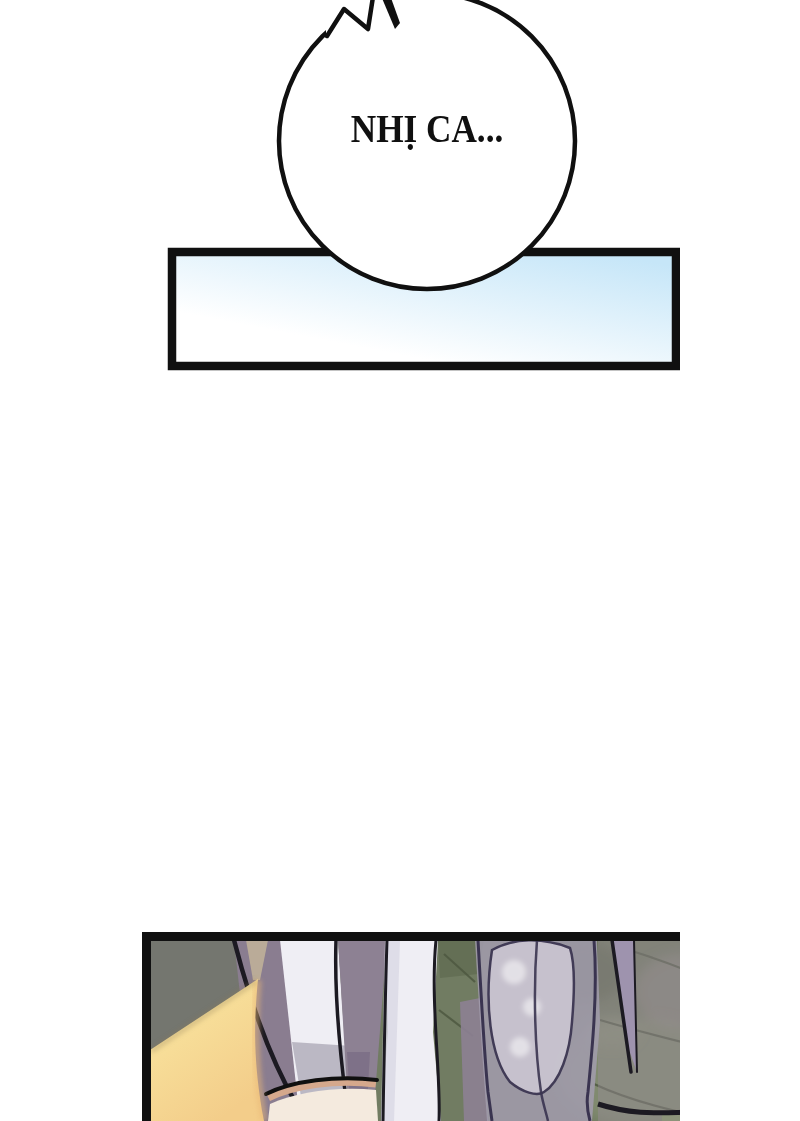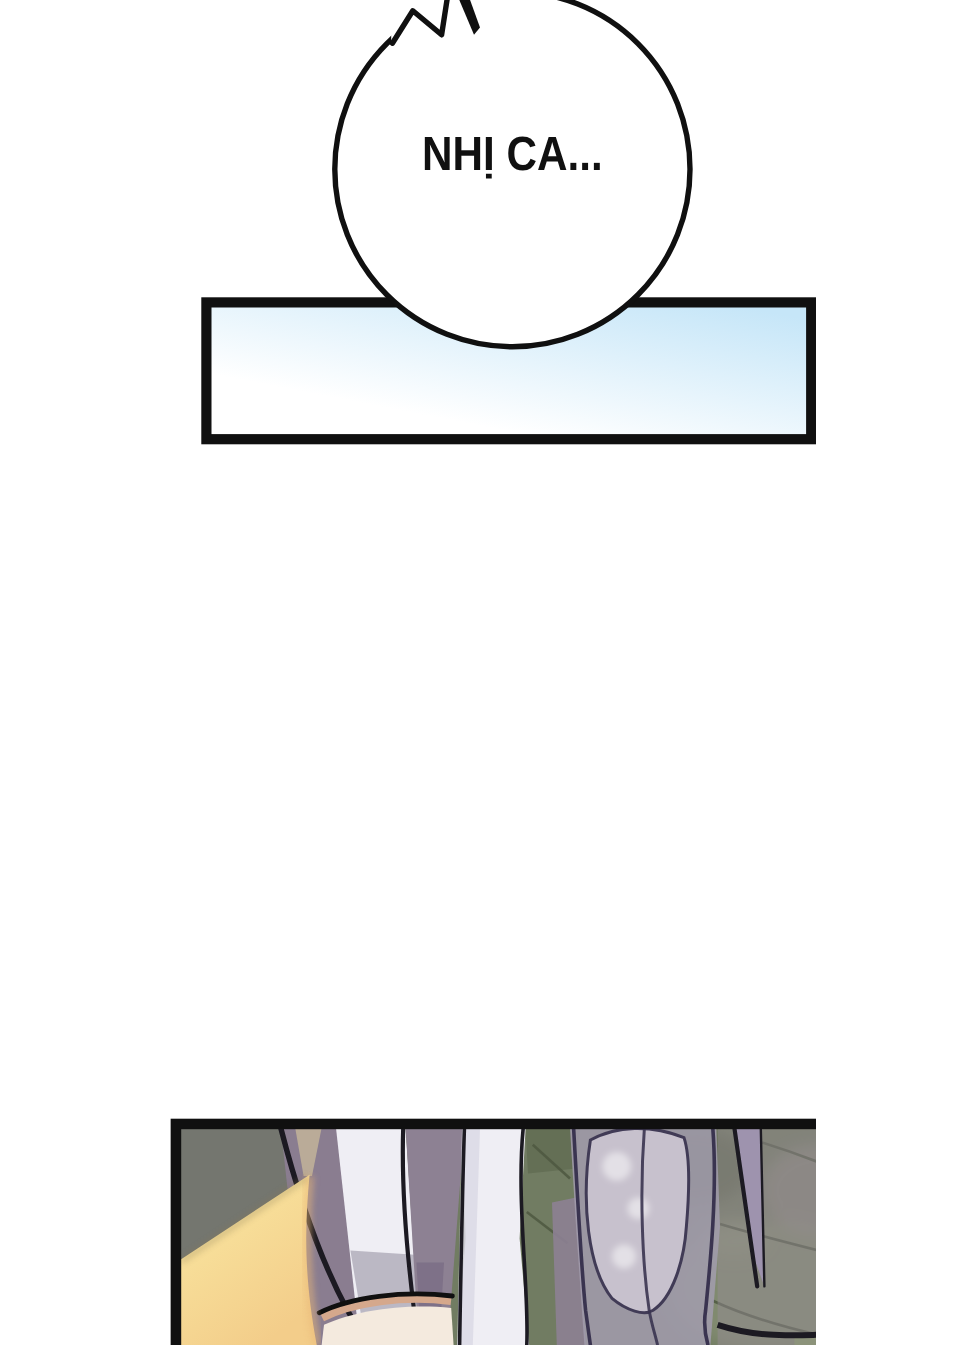--- a/index.html
+++ b/index.html
@@ -1,17 +1,17 @@
 <!DOCTYPE html>
 <html style="--paper: #ffffff; --ink: #101010; --ink_soft: #1c1a22; --panel_gradient_start: #ffffff; --panel_gradient_end: #c6e6f8; --olive: #717c62; --olive_dark: #59644a; --olive_light: #8d957a; --olive_line: #4d5841; --olive_shadow: #8d7c57; --stone: #74766f; --stone_light: #98918e; --mauve: #8d8193; --mauve_deep: #7b6f86; --mauve_dim: #8a7d90; --mauve_overlay: #968b97; --lavender: #9e93ae; --white_fabric: #efeef4; --white_fabric_shade: #dbd9e5; --fabric_shade: #aaa5b4; --violet: #a29cae; --violet_light: #cbc5d1; --violet_line: #3a3450; --yellow_light: #fae9a2; --yellow_deep: #f3cd8a; --yellow_edge: #e9b878; --yellow_glow: #ead9a0; --skin: #d5a88c; --skin_light: #f4eade;"><head>
 <meta charset="utf-8">
 <style>
   html,body{margin:0;padding:0;background:#ffffff;}
   .page{position:relative;width:680px;height:1121px;background:var(--paper);overflow:hidden;
-        font-family:Liberation Sans, sans-serif;}
+        font-family:Liberation Serif, serif;}
   .top-art{position:absolute;left:0;top:0;}
   .panel-art{position:absolute;left:142px;top:932px;}
   .bubble-text{
     position:absolute;left:307px;top:103px;width:240px;height:52px;line-height:52px;
     text-align:center;font-weight:bold;font-size:40px;color:var(--ink);
     transform:scaleX(.88);letter-spacing:0;white-space:nowrap;
   }
   
   .grad-start{stop-color:var(--panel_gradient_start);}
   .grad-end{stop-color:var(--panel_gradient_end);}

